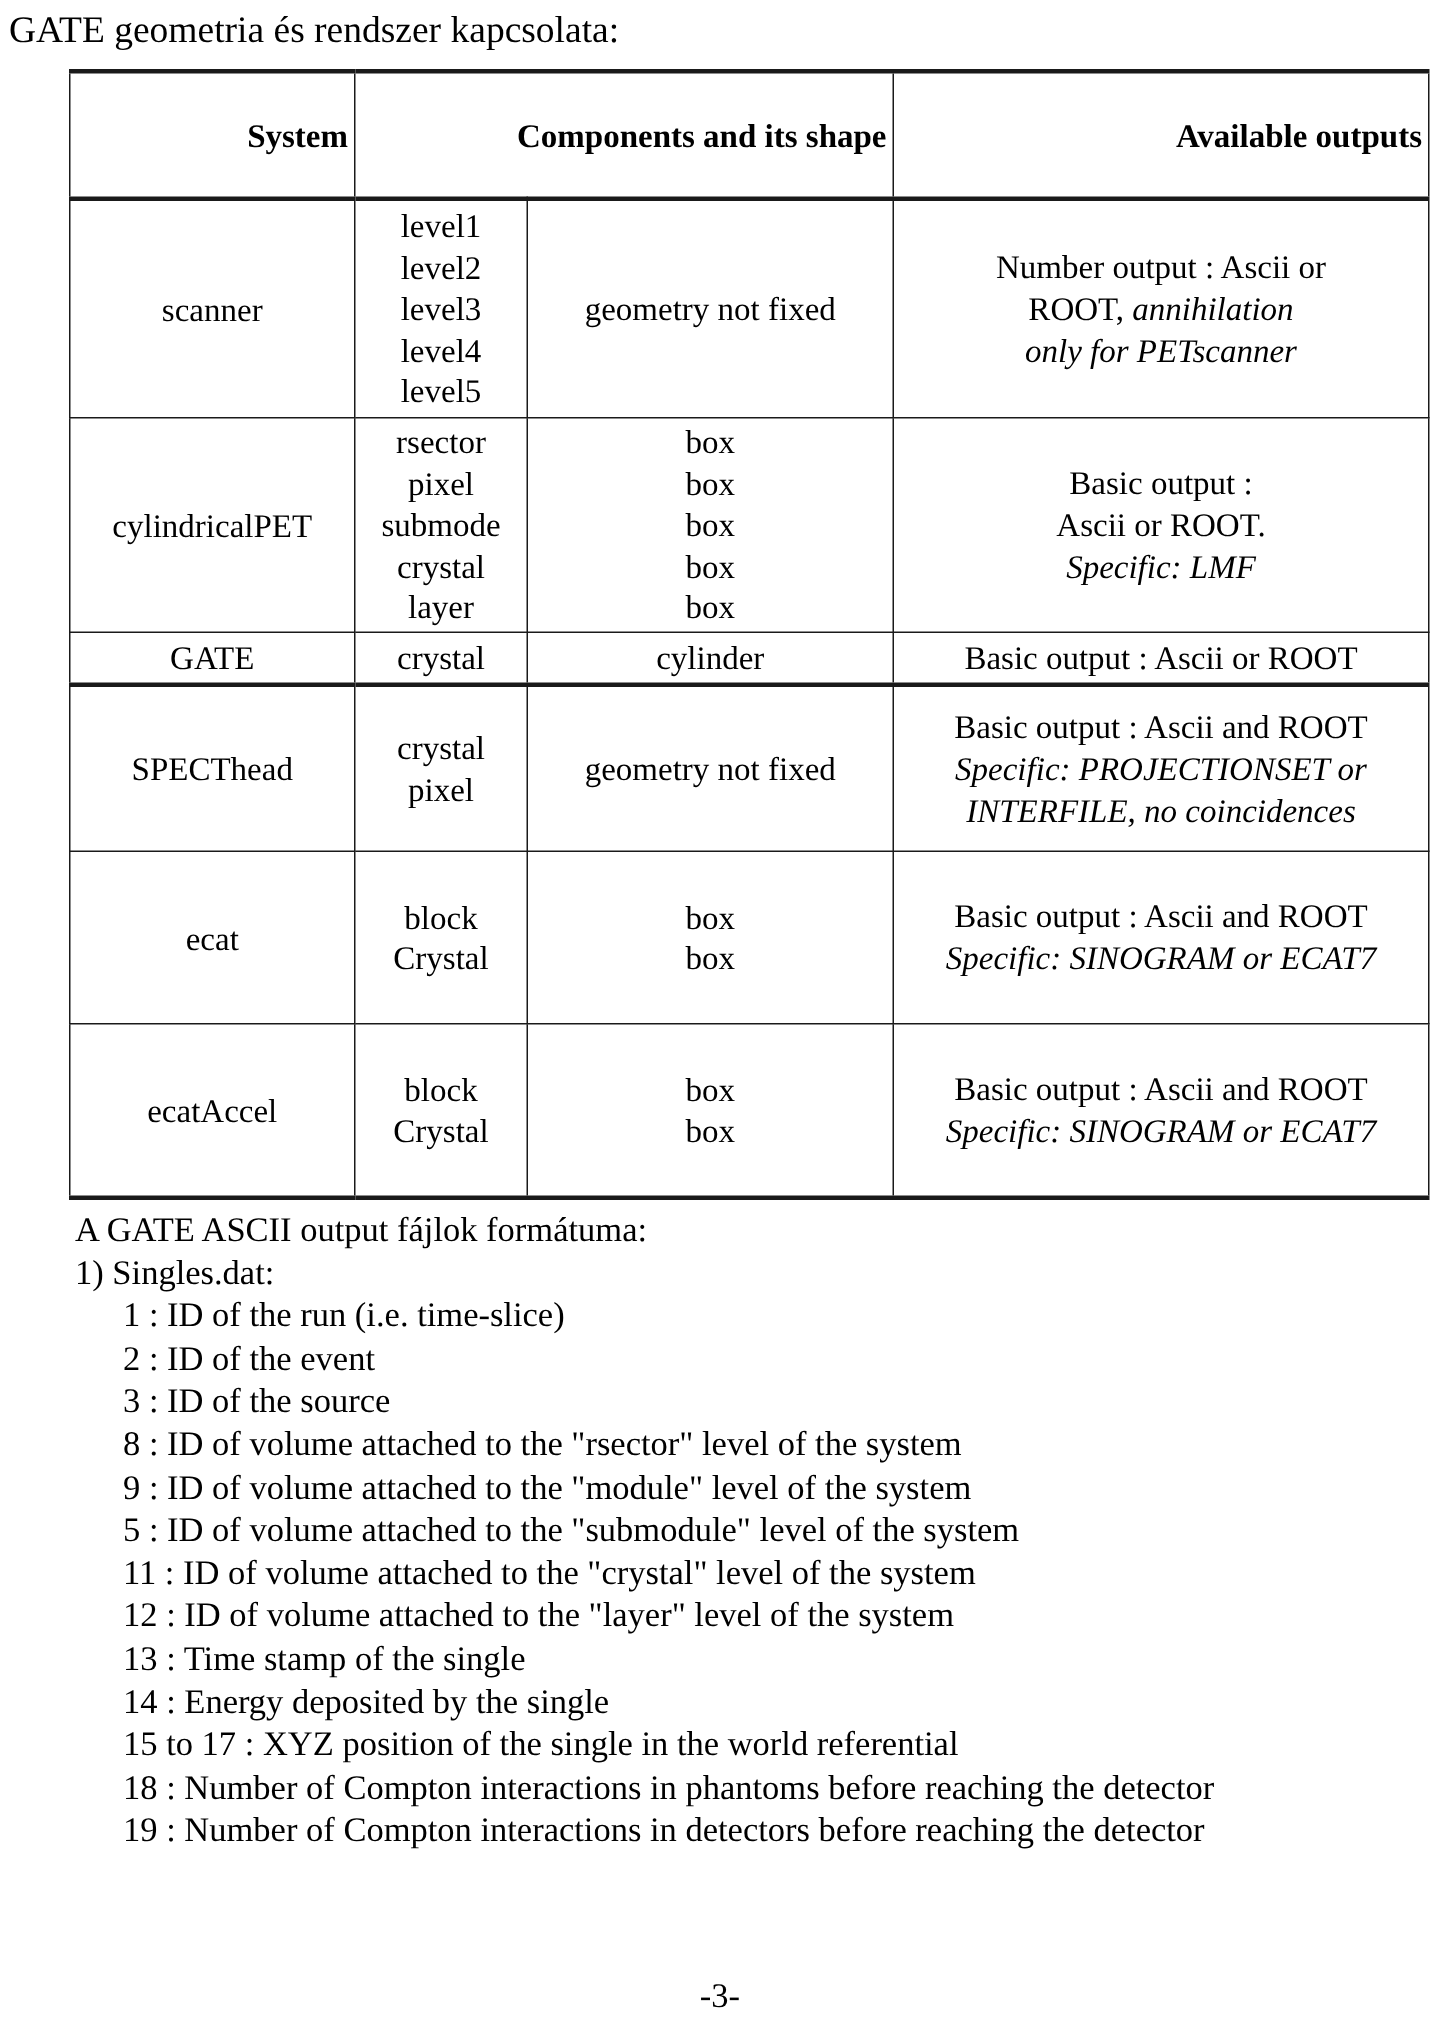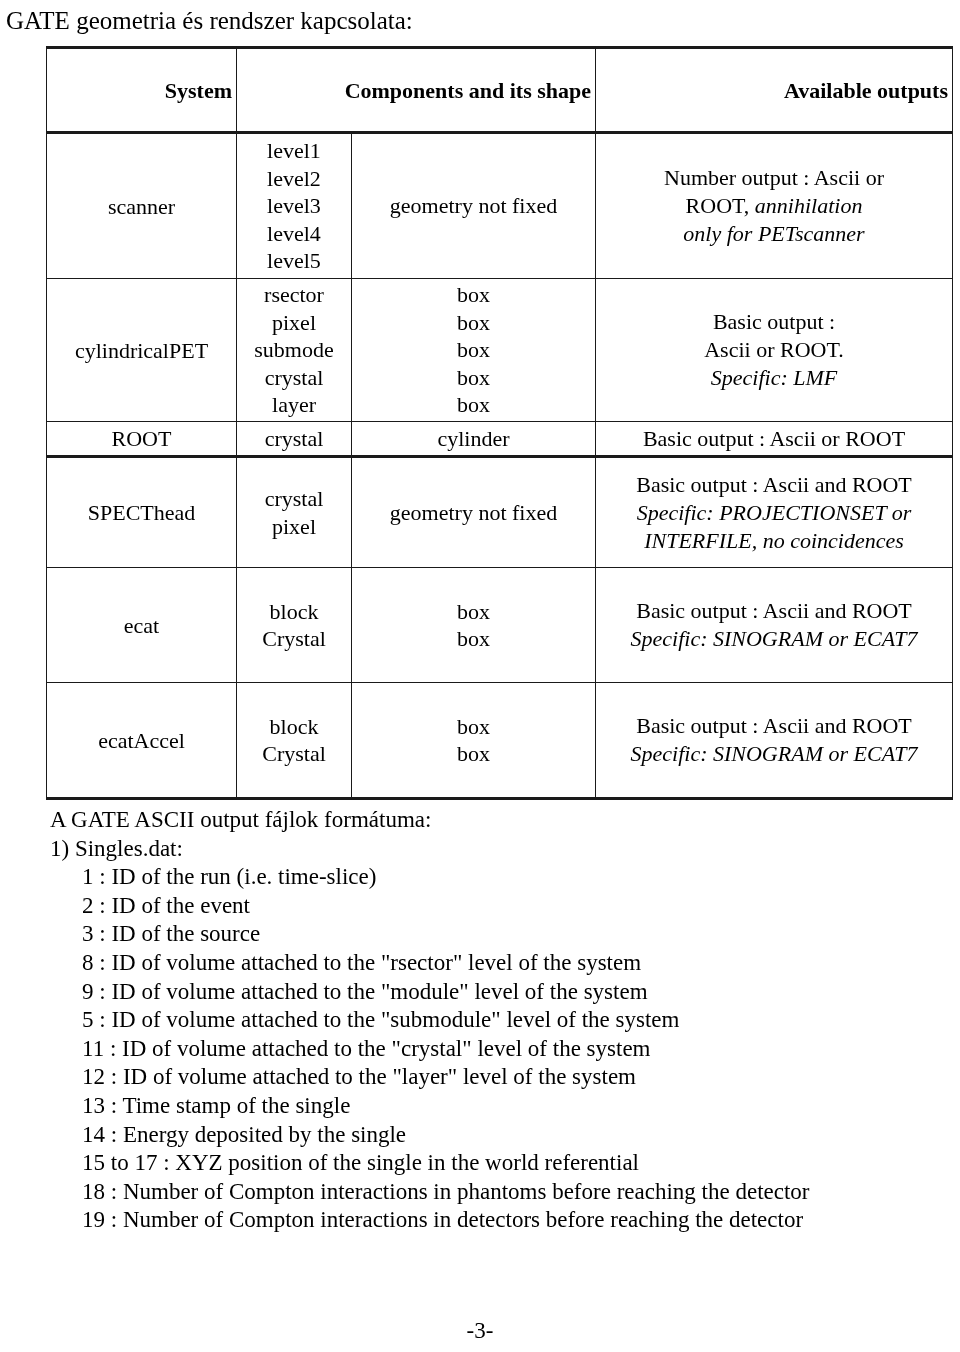--- a/index.html
+++ b/index.html
@@ -177,21 +177,21 @@
             </div>
           </td>
           <td>
             <div class="out-line">Basic output :</div>
             <div class="out-line">Ascii or ROOT.</div>
             <div class="out-line ital">Specific: LMF</div>
           </td>
         </tr>
 
         <tr class="row-cpet">
-          <td class="sys-name">ROOT</td>
+          <td class="sys-name">GATE</td>
           <td>crystal</td>
           <td>cylinder</td>
           <td>Basic output : Ascii or ROOT</td>
         </tr>
 
         <tr class="row-spect thick-top">
           <td class="sys-name">SPECThead</td>
           <td>
             <div class="stacklist">
               <div>crystal</div>

